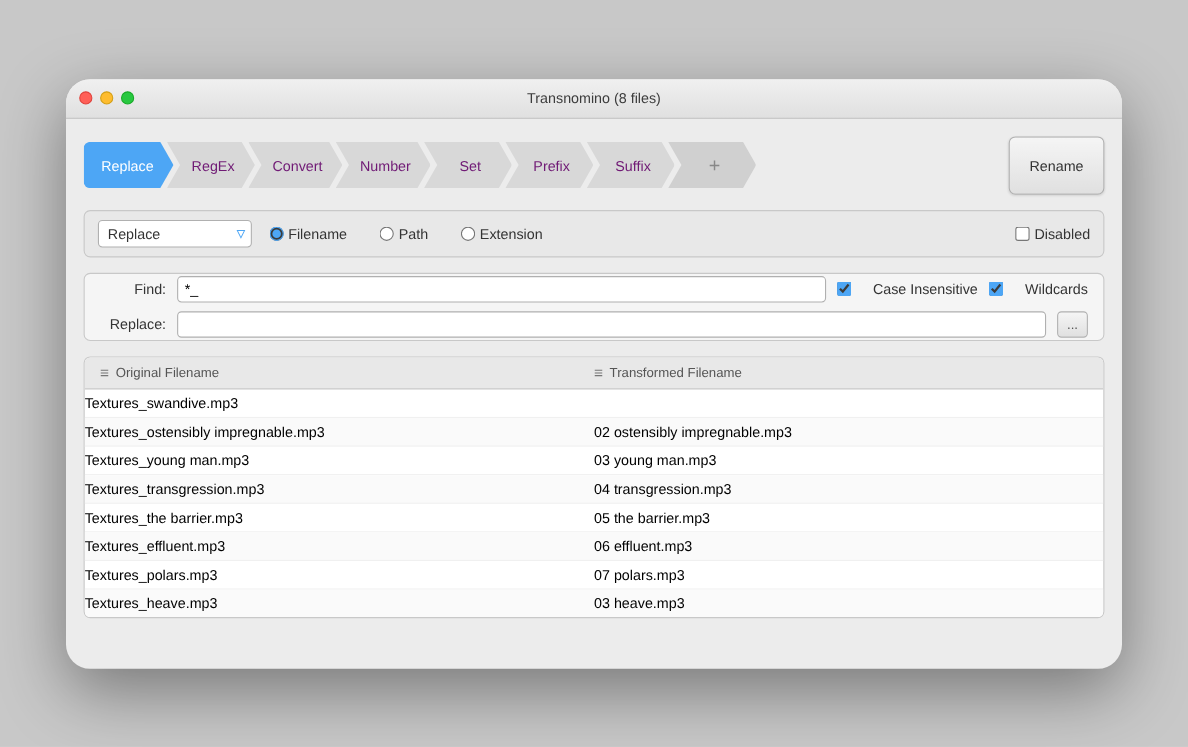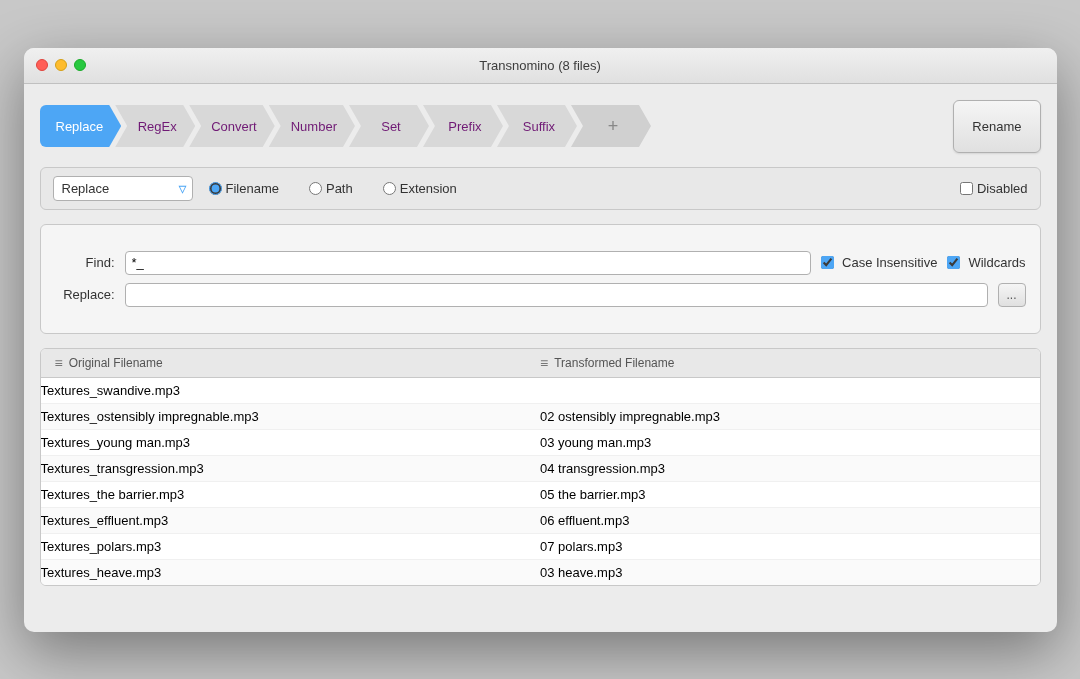--- a/index.html
+++ b/index.html
@@ -6,23 +6,23 @@
     body {
       background: #c8c8c8;
       font-family: -apple-system, BlinkMacSystemFont, "Helvetica Neue", Arial, sans-serif;
       font-size: 13px;
       display: flex;
       align-items: center;
       justify-content: center;
       min-height: 100vh;
     }
     .window {
-      width: 1033px;
+      width: 960px;
       background: #ececec;
-      border-radius: 10px;
+      border-radius: 22px;
       box-shadow: 0 20px 60px rgba(0,0,0,0.4);
       overflow: hidden;
     }
     .titlebar {
       background: linear-gradient(to bottom, #f0f0f0, #e0e0e0);
       height: 36px;
       display: flex;
       align-items: center;
       justify-content: center;
       position: relative;
@@ -164,21 +164,21 @@
       color: #333;
       margin-left: auto;
     }
     .disabled-label input { cursor: pointer; }
 
     
     .field-rows {
       background: #f5f5f5;
       border: 1px solid #c8c8c8;
       border-radius: 6px;
-      padding: 26px 14px;
+      padding: 2px 14px;
       margin-bottom: 14px;
     }
     .field-row {
       display: flex;
       align-items: center;
       gap: 10px;
       margin-bottom: 8px;
     }
     .field-row:last-child { margin-bottom: 0; }
     .field-label {
@@ -198,21 +198,21 @@
       outline: none;
     }
     .field-options {
       display: flex;
       align-items: center;
       gap: 10px;
     }
     .check-label {
       display: flex;
       align-items: center;
-      gap: 8px;
+      gap: 20px;
       font-size: 13px;
       color: #333;
       cursor: pointer;
     }
     .check-label input { cursor: pointer; accent-color: #4da6f5; }
     .ellipsis-btn {
       width: 28px;
       height: 24px;
       background: linear-gradient(to bottom, #f5f5f5, #e0e0e0);
       border: 1px solid #b0b0b0;

